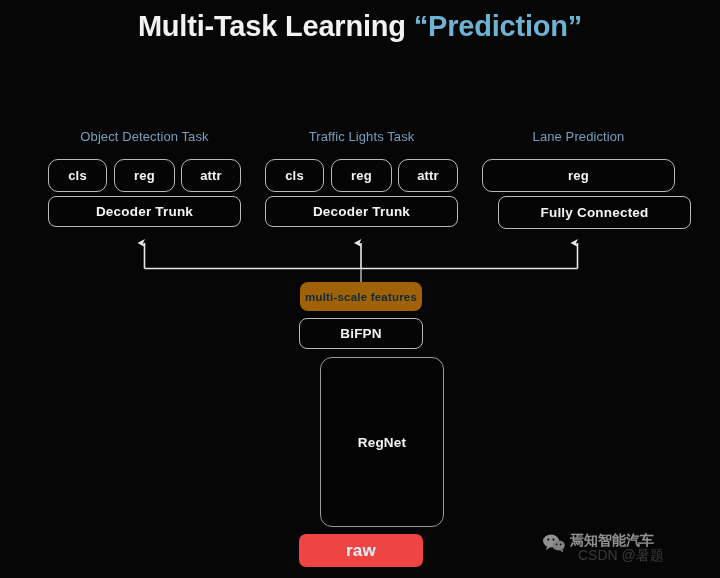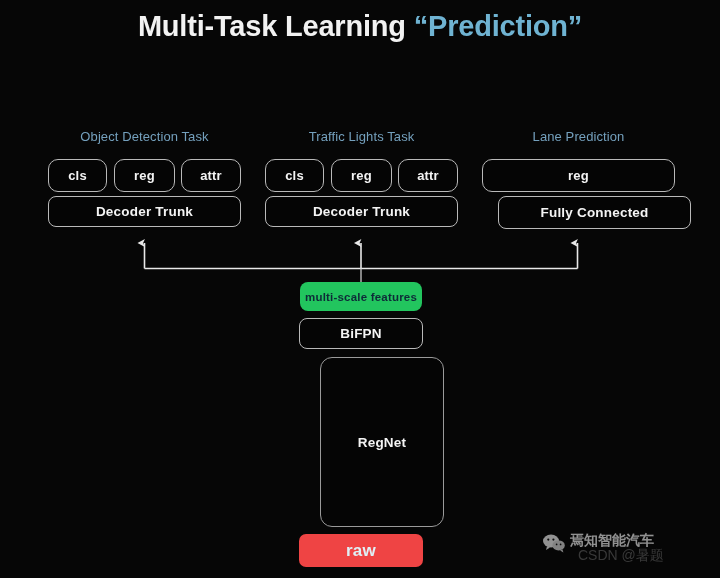--- a/index.html
+++ b/index.html
@@ -61,21 +61,21 @@
   .node.trunk { font-size: 13.5px; border-radius: 8px; }
   .node.big {
     border-radius: 12px;
     border-color: #9a9a9a;
     align-items: center;
     margin-left: 21px;
   }
 
   
   .node.filled-light {
-    background: #22c55e;
+    background: #a16207;
     border: none;
     color: #0e2b38;
     font-size: 11.5px;
     font-weight: 700;
     border-radius: 8px;
   }
   .node.filled-dark {
     background: #ef4444;
     border: none;
     color: #dff0f6;

